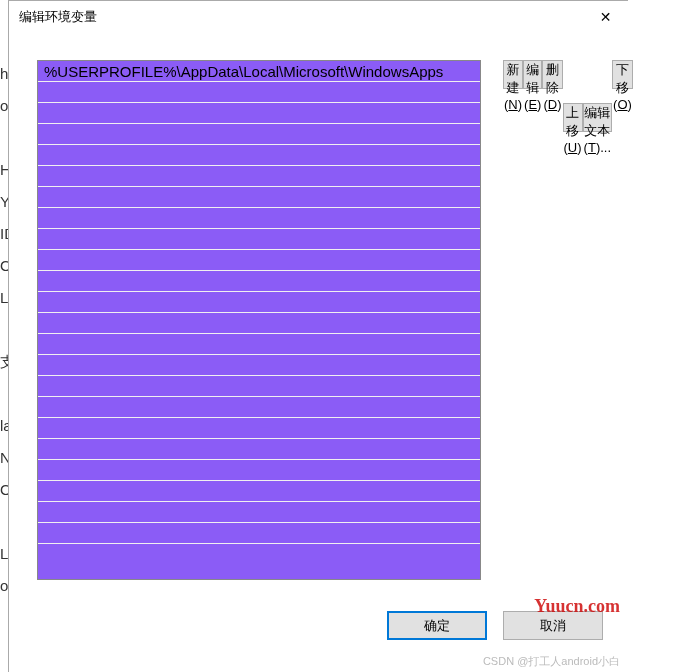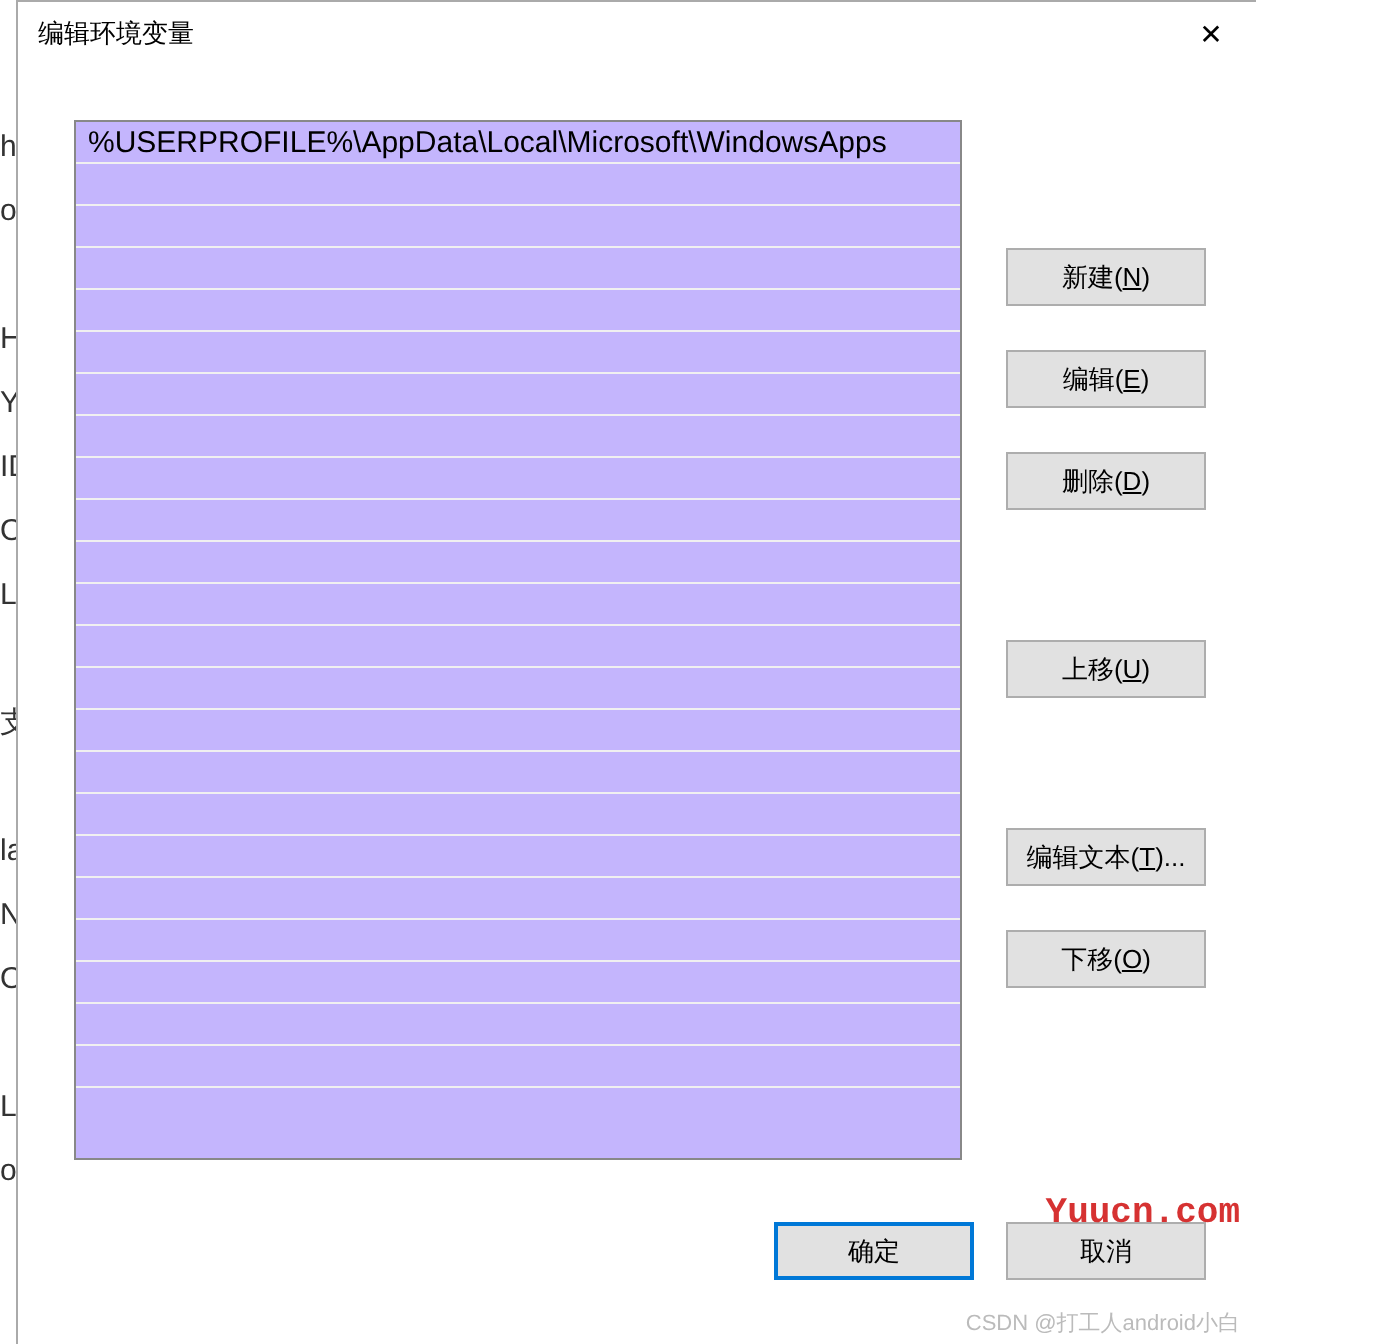--- a/index.html
+++ b/index.html
@@ -60,21 +60,21 @@
     }
     .content {
       padding: 27px 25px 10px 28px;
       display: flex;
       gap: 22px;
     }
     .listbox {
       width: 500px;
       height: 520px;
       border: 1px solid #888;
-      background: #c4b5fd;
+      background: #8b5cf6;
       overflow: hidden;
     }
     .list-item {
       height: 21px;
       line-height: 21px;
       padding: 0 6px;
       font-size: 15px;
       font-family: "Segoe UI", sans-serif;
       white-space: nowrap;
       border-bottom: 1px solid #f0f0f0;
@@ -84,22 +84,21 @@
       background: #0078d7;
       color: #fff;
     }
     .list-empty-row {
       height: 21px;
       border-bottom: 1px solid #f0f0f0;
     }
     .buttons-col {
       width: 100px;
       display: flex;
-      flex-direction: column;
-      justify-content: center;
+      flex-direction: row;
     }
     .btn {
       width: 100px;
       height: 29px;
       background: #e1e1e1;
       border: 1px solid #adadad;
       font-family: "Microsoft YaHei", sans-serif;
       font-size: 13px;
       cursor: pointer;
       margin-bottom: 22px;
@@ -121,21 +120,21 @@
       border: 2px solid #0078d7;
       background: #e1e1e1;
     }
     .watermark1 {
       position: absolute;
       right: 8px;
       bottom: 55px;
       color: #cc0000;
       opacity: 0.8;
       font-size: 18px;
-      font-family: Liberation Mono, monospace;
+      font-family: Liberation Serif, serif;
       font-weight: bold;
       pointer-events: none;
     }
     .watermark2 {
       position: absolute;
       right: 8px;
       bottom: 3px;
       color: #bbb;
       font-size: 11px;
       font-family: "Microsoft YaHei", sans-serif;

